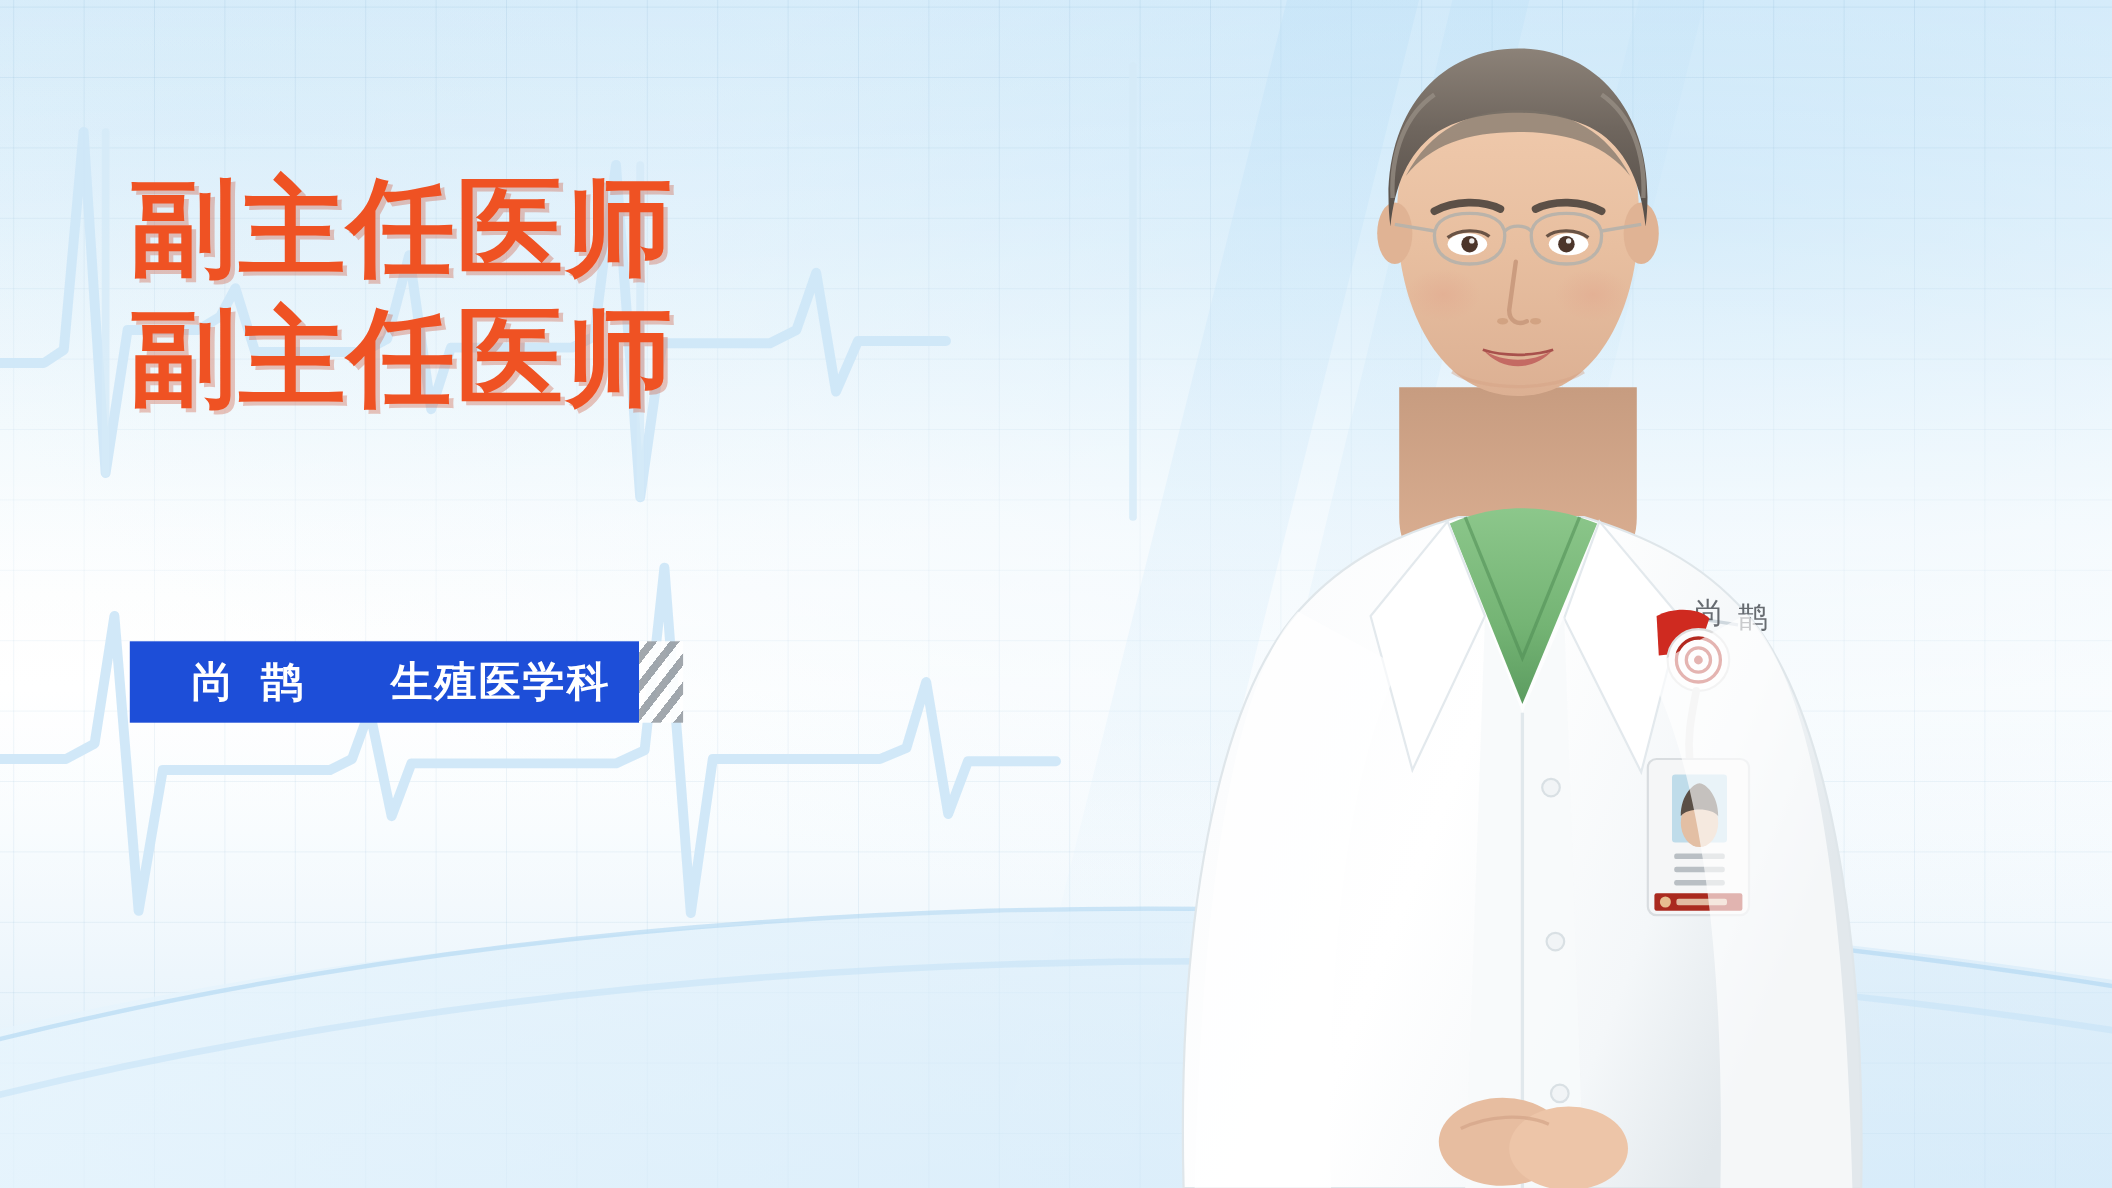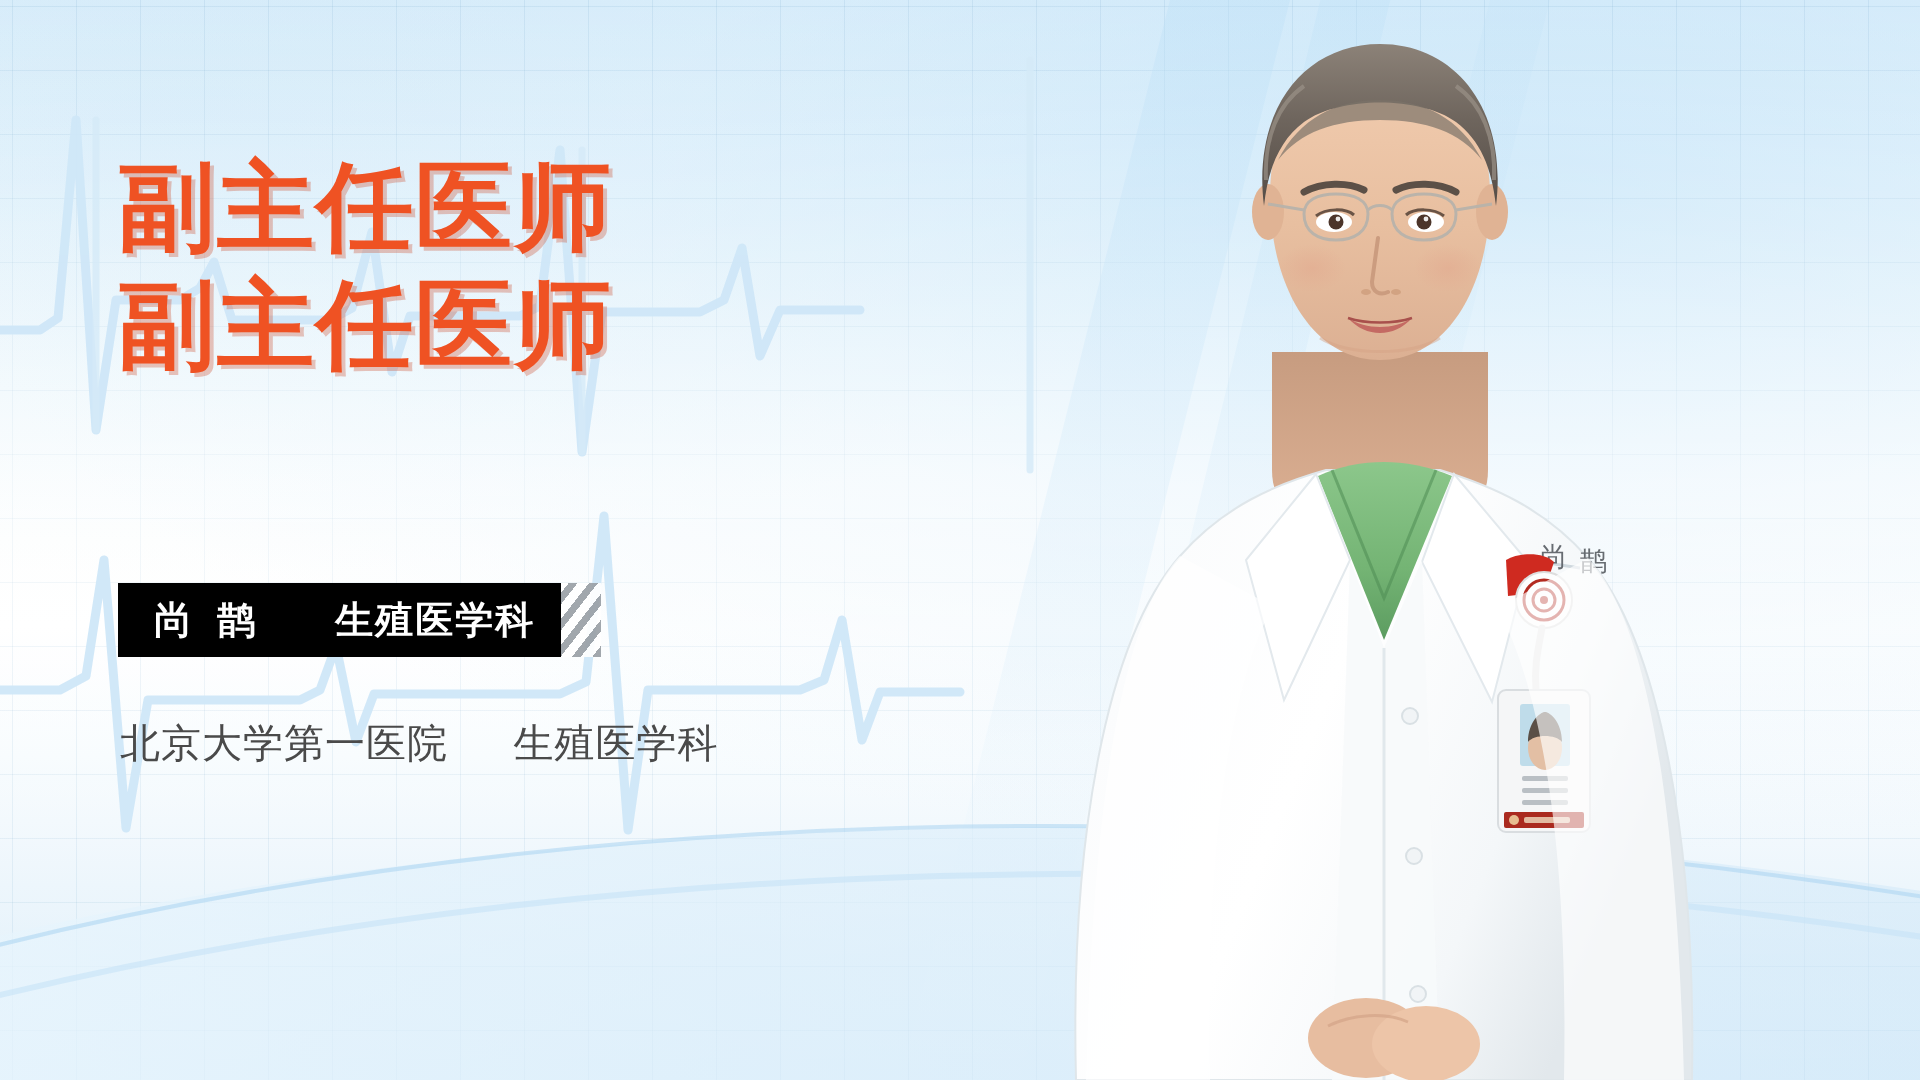--- a/index.html
+++ b/index.html
@@ -77,24 +77,24 @@
 
   
   .badge-row {
     position: absolute;
     left: 118px; top: 583px;
     display: flex;
     align-items: stretch;
     height: 74px;
   }
   .badge-main {
-    background: #000000;
+    background: #1d4ed8;
     display: flex;
     align-items: center;
-    padding: 0 26px 0 36px;
+    padding: 0 26px 0 56px;
     box-sizing: border-box;
   }
   .badge-name {
     color: #ffffff;
     font-family: "DejaVu Sans", "Liberation Sans", sans-serif;
     font-weight: 700;
     font-size: 38px;
     letter-spacing: 6px;
     white-space: nowrap;
   }
@@ -324,19 +324,14 @@
 
   <div class="badge-row">
     <div class="badge-main">
       <span class="badge-name">尚 鹊</span>
       <span class="badge-gap"></span>
       <span class="badge-title">生殖医学科</span>
     </div>
     <div class="badge-stripes"></div>
   </div>
 
-  <div class="hospital-line">
-    <span>北京大学第一医院</span>
-    <span class="hospital-sep"></span>
-    <span>生殖医学科</span>
-  </div>
 
 </div>
 
 </body></html>

